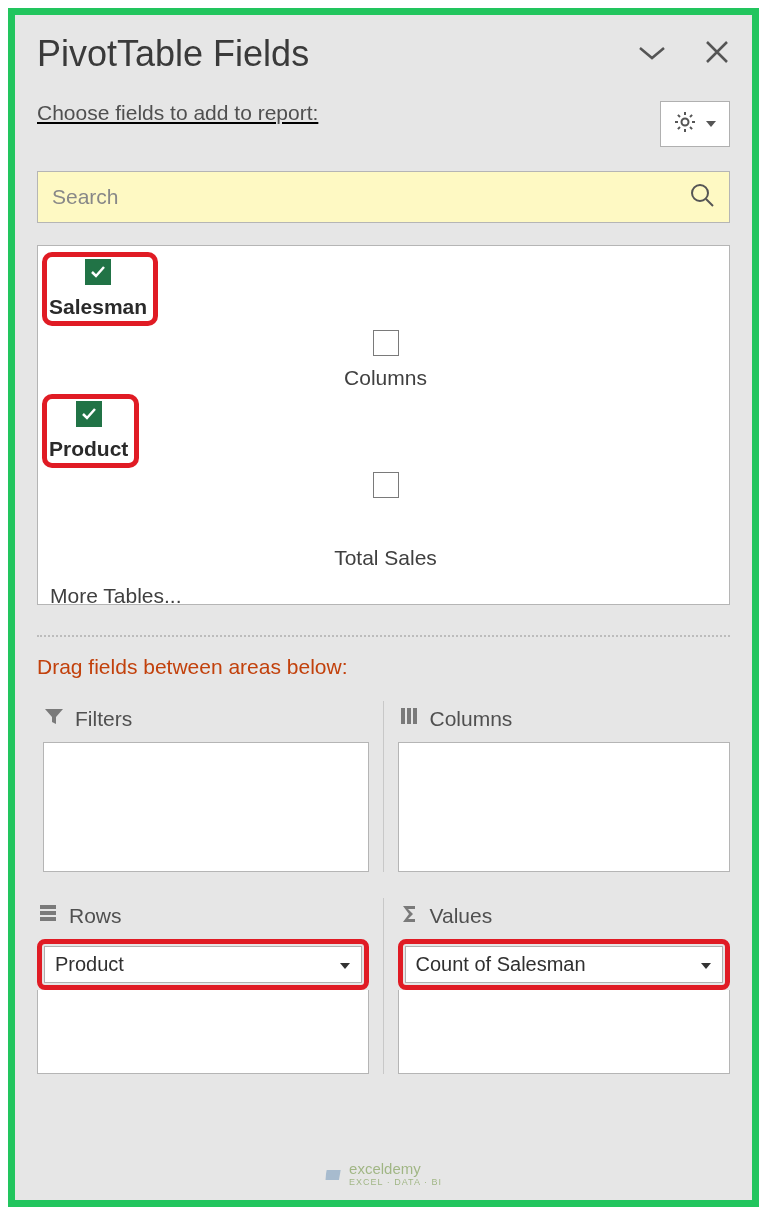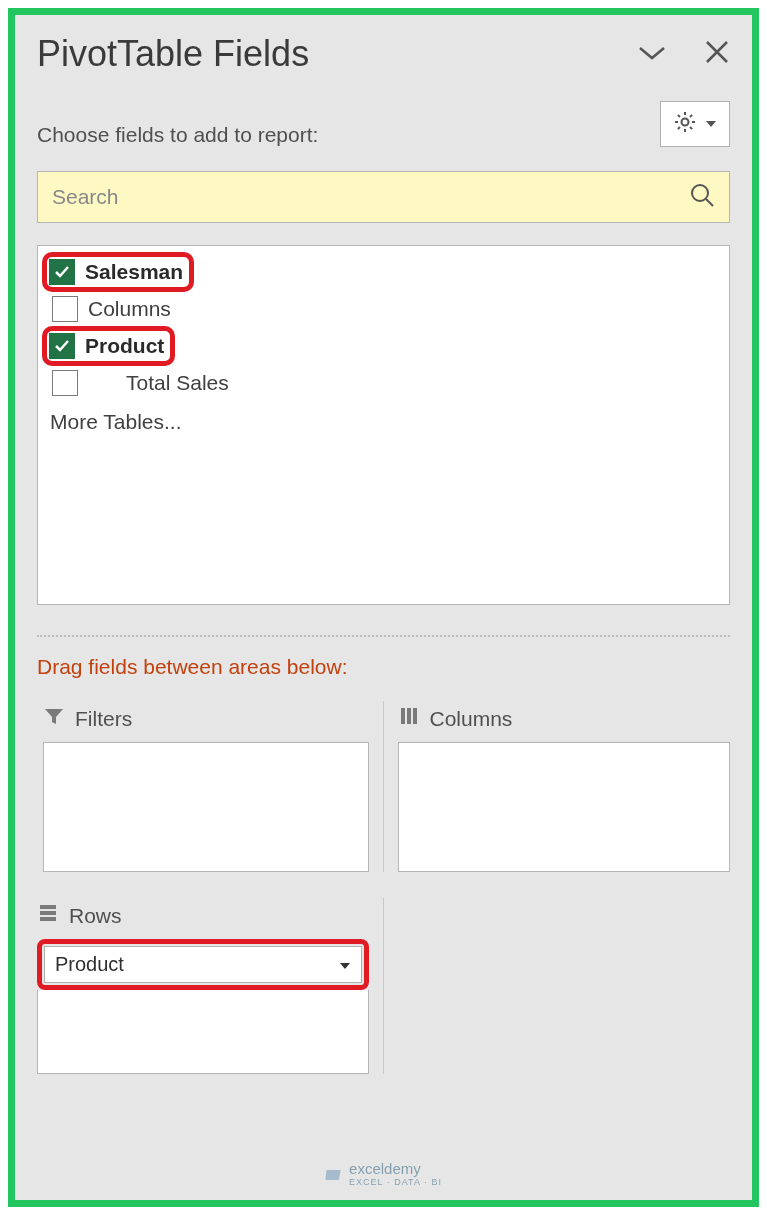--- a/index.html
+++ b/index.html
@@ -35,22 +35,23 @@
   align-items: center;
 }
 .header-icons svg { cursor: pointer; }
 .subtitle {
   font-size: 21px;
   color: #505050;
 }
 .subtitle-row {
   display: flex;
   justify-content: space-between;
-  align-items: flex-end;
+  align-items: flex-start;
   margin-bottom: 24px;
+  text-decoration: underline;
 }
 .gear-btn {
   background: #fff;
   border: 1px solid #b0b0b0;
   padding: 8px 12px;
   display: flex;
   align-items: center;
   gap: 8px;
   cursor: pointer;
 }
@@ -75,20 +76,21 @@
   background: #fff;
   border: 1px solid #b5b5b5;
   padding: 6px 4px 8px 4px;
   height: 360px;
 }
 .field-item {
   display: flex;
   align-items: center;
   padding: 4px 6px;
   gap: 10px;
+  flex-direction: column;
 }
 .field-item.hl {
   border: 5px solid #e01b24;
   border-radius: 10px;
   display: inline-flex;
   padding: 2px 6px 2px 2px;
 }
 .checkbox {
   width: 26px;
   height: 26px;
@@ -170,21 +172,21 @@
 .watermark {
   position: absolute;
   bottom: 28px;
   left: 50%;
   transform: translateX(-50%);
   display: flex;
   align-items: center;
   gap: 6px;
   opacity: 0.45;
   font-size: 15px;
-  color: #0c4a6e;
+  color: #4d7c0f;
 }
 .watermark .sub { font-size: 9px; letter-spacing: 1px; }
 </style>
 </head>
 <body>
 
 <div class="panel">
   <div class="header">
     <div class="title">PivotTable Fields</div>
     <div class="header-icons">
@@ -307,20 +309,41 @@
           <span>
             <svg width="12" height="10" viewBox="0 0 12 10">
                 <path d="M1 2 L6 8 L11 2 Z" fill="#333"></path>
               </svg>
           </span>
         </div>
       </div>
       <div class="area-body" style="height:84px;border-top:none;"></div>
     </div>
 
+    <div class="area">
+      <div class="area-header">
+        <span>
+          <svg width="22" height="22" viewBox="0 0 22 22">
+              <path d="M5 4h12v3H10l5 5-5 5h7v3H5l6-8-6-8z" fill="#7a7a7a"></path>
+            </svg>
+        </span>
+        <span>Values</span>
+      </div>
+      <div class="chip-hl">
+        <div class="field-chip">
+          <span>Count of Salesman</span>
+          <span>
+            <svg width="12" height="10" viewBox="0 0 12 10">
+                <path d="M1 2 L6 8 L11 2 Z" fill="#333"></path>
+              </svg>
+          </span>
+        </div>
+      </div>
+      <div class="area-body" style="height:84px;border-top:none;"></div>
+    </div>
   </div>
 </div>
 
 <div class="watermark">
   <svg width="18" height="18" viewBox="0 0 18 18">
       <rect x="2" y="5" width="14" height="10" fill="#5b89b3" transform="skewX(-10)"></rect>
     </svg>
   <div>
     <div>exceldemy</div>
     <div class="sub">EXCEL · DATA · BI</div>

